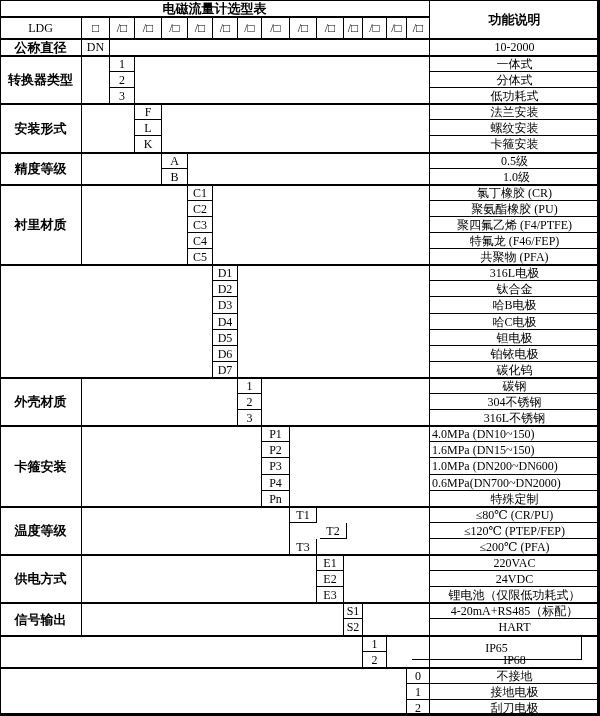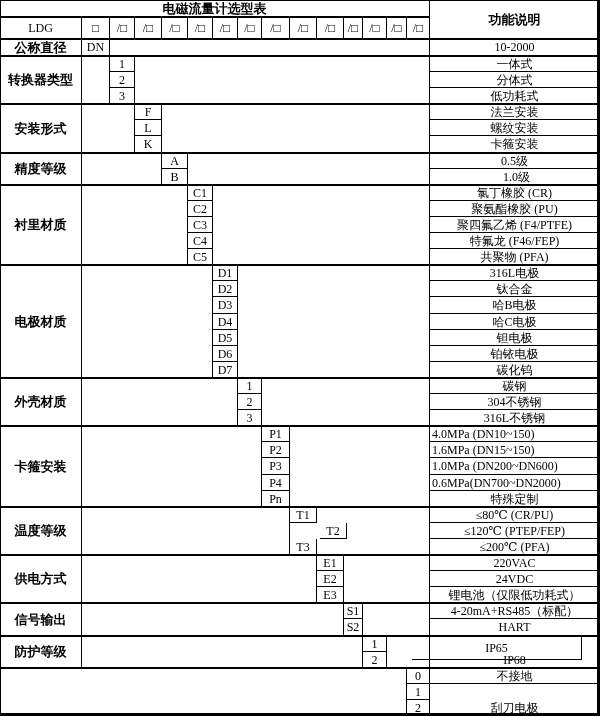--- a/index.html
+++ b/index.html
@@ -90,21 +90,20 @@
     <div class="cell" style="left: 188px; top: 201px; width: 25px; height: 16px;">C2</div>
     <div class="cell" style="left: 430px; top: 201px; width: 170px; height: 16px;">聚氨酯橡胶 (PU)</div>
     <div class="cell" style="left: 188px; top: 217px; width: 25px; height: 16px;">C3</div>
     <div class="cell" style="left: 430px; top: 217px; width: 170px; height: 16px;">聚四氟乙烯 (F4/PTFE)</div>
     <div class="cell" style="left: 188px; top: 233px; width: 25px; height: 16px;">C4</div>
     <div class="cell" style="left: 430px; top: 233px; width: 170px; height: 16px;">特氟龙 (F46/FEP)</div>
     <div class="cell" style="left: 188px; top: 249px; width: 25px; height: 16px;">C5</div>
     <div class="cell" style="left: 430px; top: 249px; width: 170px; height: 16px;">共聚物 (PFA)</div>
     <div class="cell" style="left: 213px; top: 185px; width: 217px; height: 80px;"></div>
     <div class="sep" style="left: 0px; top: 264px; width: 600px; height: 2px;"></div>
-    <div class="cell bold" style="left: 0px; top: 265px; width: 82px; height: 113px;">电极材质</div>
     <div class="cell" style="left: 82px; top: 265px; width: 131px; height: 113px;"></div>
     <div class="cell" style="left: 213px; top: 265px; width: 25px; height: 16px;">D1</div>
     <div class="cell" style="left: 430px; top: 265px; width: 170px; height: 16px;">316L电极</div>
     <div class="cell" style="left: 213px; top: 281px; width: 25px; height: 16px;">D2</div>
     <div class="cell" style="left: 430px; top: 281px; width: 170px; height: 16px;">钛合金</div>
     <div class="cell" style="left: 213px; top: 297px; width: 25px; height: 17px;">D3</div>
     <div class="cell" style="left: 430px; top: 297px; width: 170px; height: 17px;">哈B电极</div>
     <div class="cell" style="left: 213px; top: 314px; width: 25px; height: 16px;">D4</div>
     <div class="cell" style="left: 430px; top: 314px; width: 170px; height: 16px;">哈C电极</div>
     <div class="cell" style="left: 213px; top: 330px; width: 25px; height: 16px;">D5</div>
@@ -160,32 +159,32 @@
     <div class="cell" style="left: 344px; top: 555px; width: 86px; height: 48px;"></div>
     <div class="sep" style="left: 0px; top: 602px; width: 600px; height: 2px;"></div>
     <div class="cell bold" style="left: 0px; top: 603px; width: 82px; height: 33px;">信号输出</div>
     <div class="cell" style="left: 82px; top: 603px; width: 262px; height: 33px;"></div>
     <div class="cell" style="left: 344px; top: 603px; width: 19px; height: 16px;">S1</div>
     <div class="cell" style="left: 430px; top: 603px; width: 170px; height: 16px;">4-20mA+RS485（标配）</div>
     <div class="cell" style="left: 344px; top: 619px; width: 19px; height: 17px;">S2</div>
     <div class="cell" style="left: 430px; top: 619px; width: 170px; height: 17px;">HART</div>
     <div class="cell" style="left: 363px; top: 603px; width: 67px; height: 33px;"></div>
     <div class="sep" style="left: 0px; top: 635px; width: 600px; height: 2px;"></div>
-    <div class="cell bold" style="left: 0px; top: 636px; width: 82px; height: 32px;">防护等级</div>
     <div class="cell" style="left: 82px; top: 636px; width: 281px; height: 32px;"></div>
     <div class="cell" style="left: 363px; top: 636px; width: 24px; height: 16px;">1</div>
     <div class="cell" style="left: 412px; top: 636px; width: 170px; height: 24px;">IP65</div>
     <div class="cell" style="left: 363px; top: 652px; width: 24px; height: 16px;">2</div>
     <div class="cell" style="left: 430px; top: 652px; width: 170px; height: 16px;">IP68</div>
     <div class="cell" style="left: 387px; top: 636px; width: 43px; height: 32px;"></div>
     <div class="sep" style="left: 0px; top: 667px; width: 600px; height: 2px;"></div>
     <div class="cell" style="left: 82px; top: 668px; width: 325px; height: 48px;"></div>
     <div class="cell" style="left: 407px; top: 668px; width: 23px; height: 16px;">0</div>
     <div class="cell" style="left: 430px; top: 668px; width: 170px; height: 16px;">不接地</div>
     <div class="cell" style="left: 407px; top: 684px; width: 23px; height: 16px;">1</div>
+    <div class="cell" style="left: 430px; top: 684px; width: 170px; height: 16px;">接地电极</div>
     <div class="cell" style="left: 407px; top: 700px; width: 23px; height: 16px;">2</div>
     <div class="cell" style="left: 430px; top: 700px; width: 170px; height: 16px;">刮刀电极</div>
     <div class="sep" style="left: 0px; top: 16px; width: 430px; height: 2px;"></div>
     <div class="sep" style="left: 0px; top: 38px; width: 600px; height: 2px;"></div>
     <div class="sep" style="left: 0px; top: 55px; width: 600px; height: 2px;"></div>
     <div class="sep" style="left: 0px; top: 0px; width: 600px; height: 1px;"></div>
     <div class="sep" style="left: 0px; top: 0px; width: 1px; height: 716px;"></div>
     <div class="sep" style="left: 597px; top: 0px; width: 3px; height: 716px;"></div>
     <div class="sep" style="left: 0px; top: 713px; width: 600px; height: 3px;"></div>
   </div>

